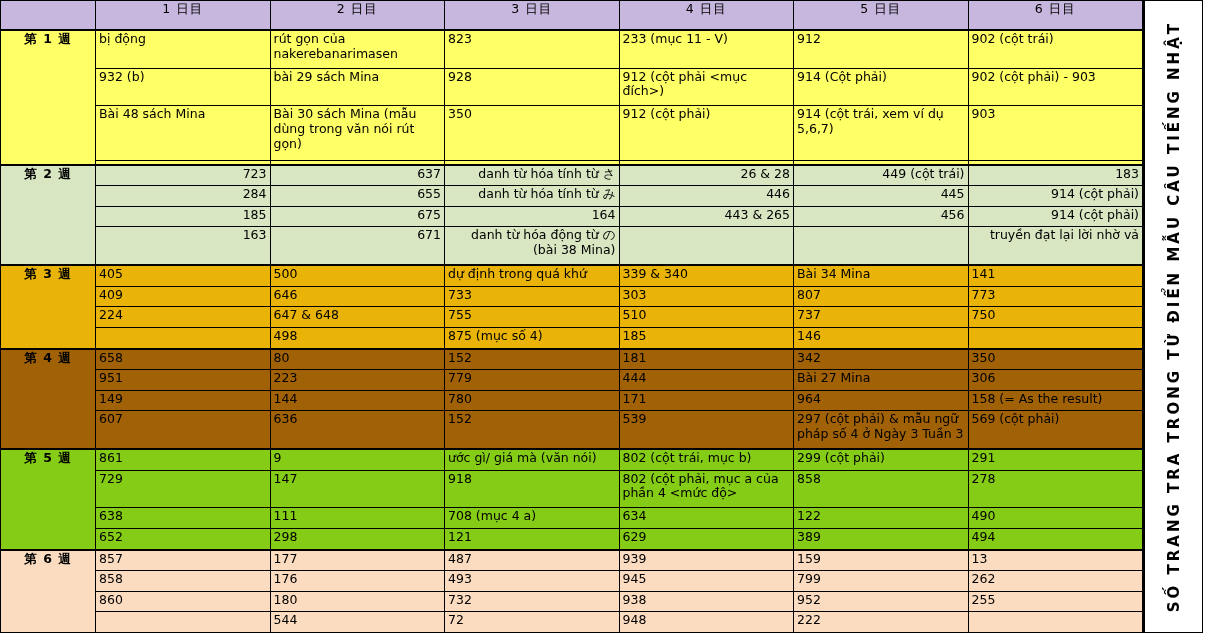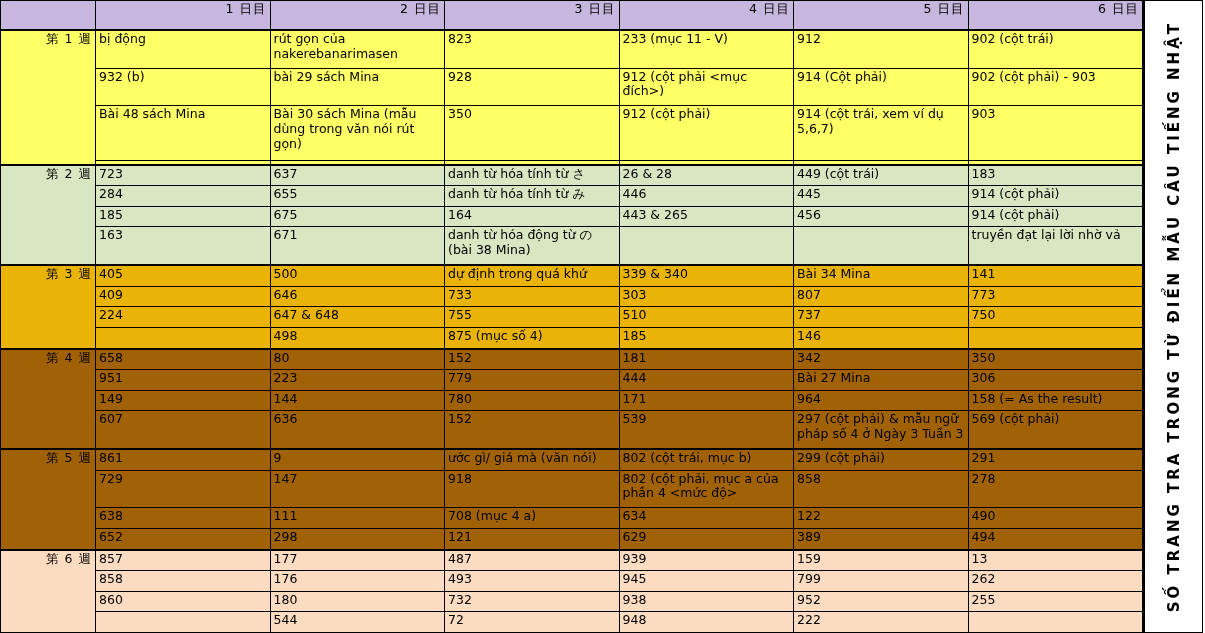--- a/index.html
+++ b/index.html
@@ -18,42 +18,42 @@
     border:1px solid #000;
     padding:1px 3px;
     vertical-align:top;
     font-size:12.5px;
     line-height:1.18;
     color:#000;
     overflow:hidden;
   }
   th.col-head{
     background:#c7b6dd;
-    text-align:right;
+    text-align:center;
     font-size:20px;
     font-weight:normal;
     height:26px;
     vertical-align:middle;
     letter-spacing:1px;
   }
   th.corner{background:#c7b6dd;width:88px;}
   td.weekcell{
-    text-align:right;
+    text-align:center;
     vertical-align:middle;
     font-size:16px;
-    font-weight:normal;
+    font-weight:bold;
     letter-spacing:1px;
     width:88px;
   }
   
   .w1{background:#ffff66;}
-  .w2{background:#d9e6c2;}
+  .w2{background:#d9e6c2;text-align:right;}
   .w3{background:#eab308;}
   .w4{background:#a16207;}
-  .w5{background:#a16207;}
+  .w5{background:#84cc16;}
   .w6{background:#fcdcc0;margin-top:45px;}
 
   
   tr.band-start td, tr.band-start td.weekcell{border-top:2px solid #000;}
   td.weekcell{border-right:2px solid #000;}
 
   
   #sidebar{
     width:60px;
     border:1px solid #000;

